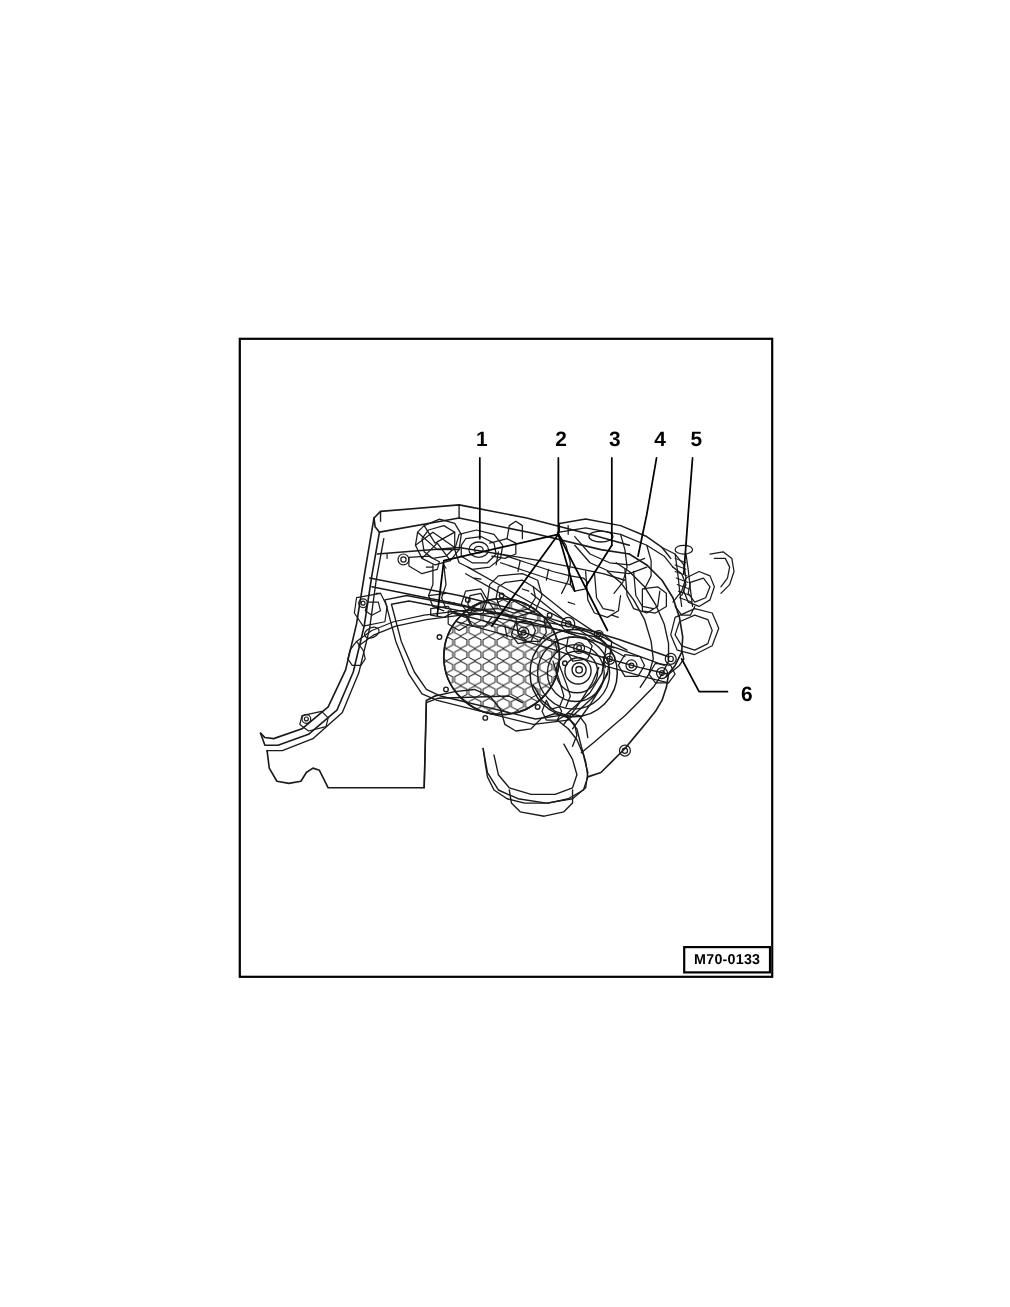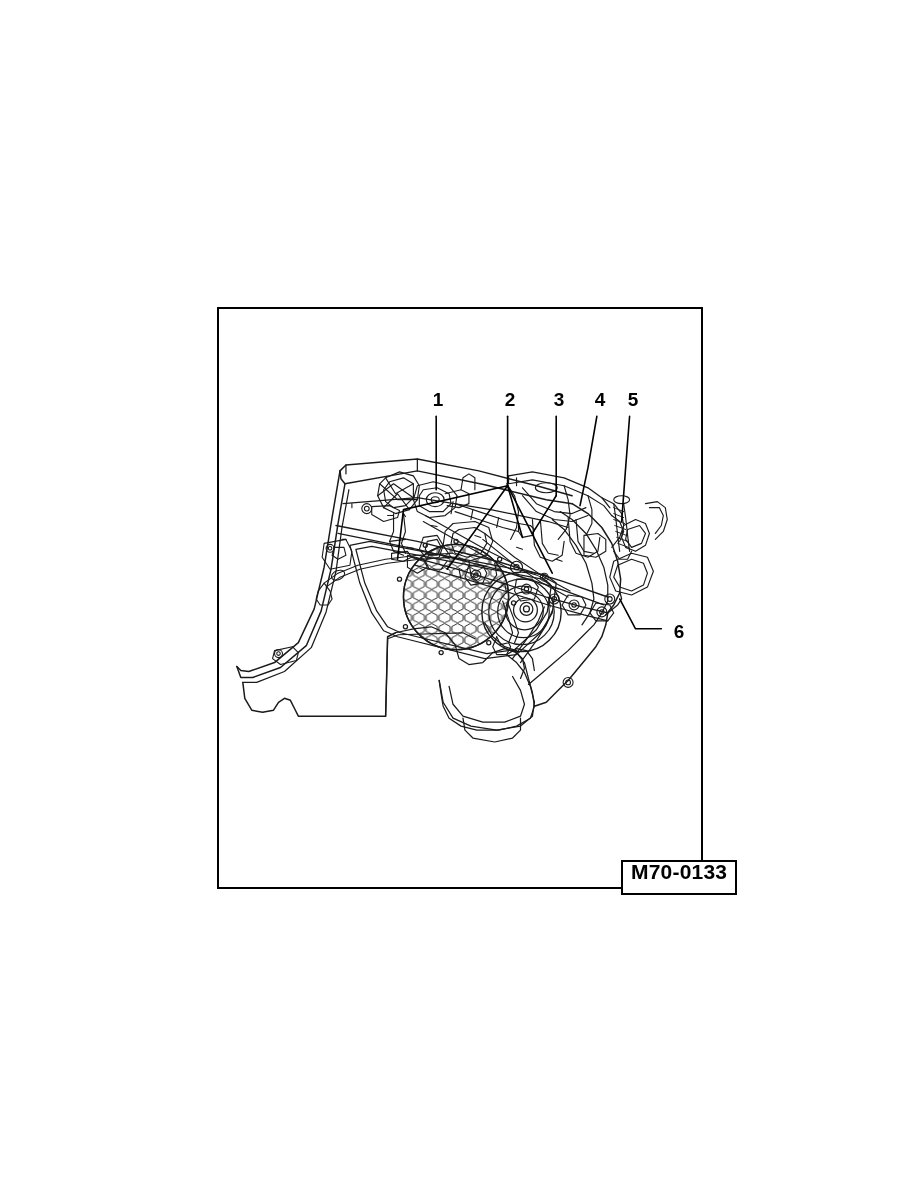--- a/index.html
+++ b/index.html
@@ -37,22 +37,22 @@
     width: 100%;
     height: 100%;
     display: block;
   }
   #code-badge {
     position: absolute;
     left: 402px;
     top: 551px;
     border: 2px solid #000000;
     background: #ffffff;
-    padding: 1px 8px 12px 8px;
-    font-size: 21px;
+    padding: 1px 8px 2px 8px;
+    font-size: 13px;
     font-weight: 700;
     line-height: 18px;
     letter-spacing: 0.2px;
     color: #000000;
     font-family: "Liberation Sans", sans-serif;
     white-space: nowrap;
   }
   .callout-num {
     position: absolute;
     font-family: "Liberation Sans", sans-serif;

